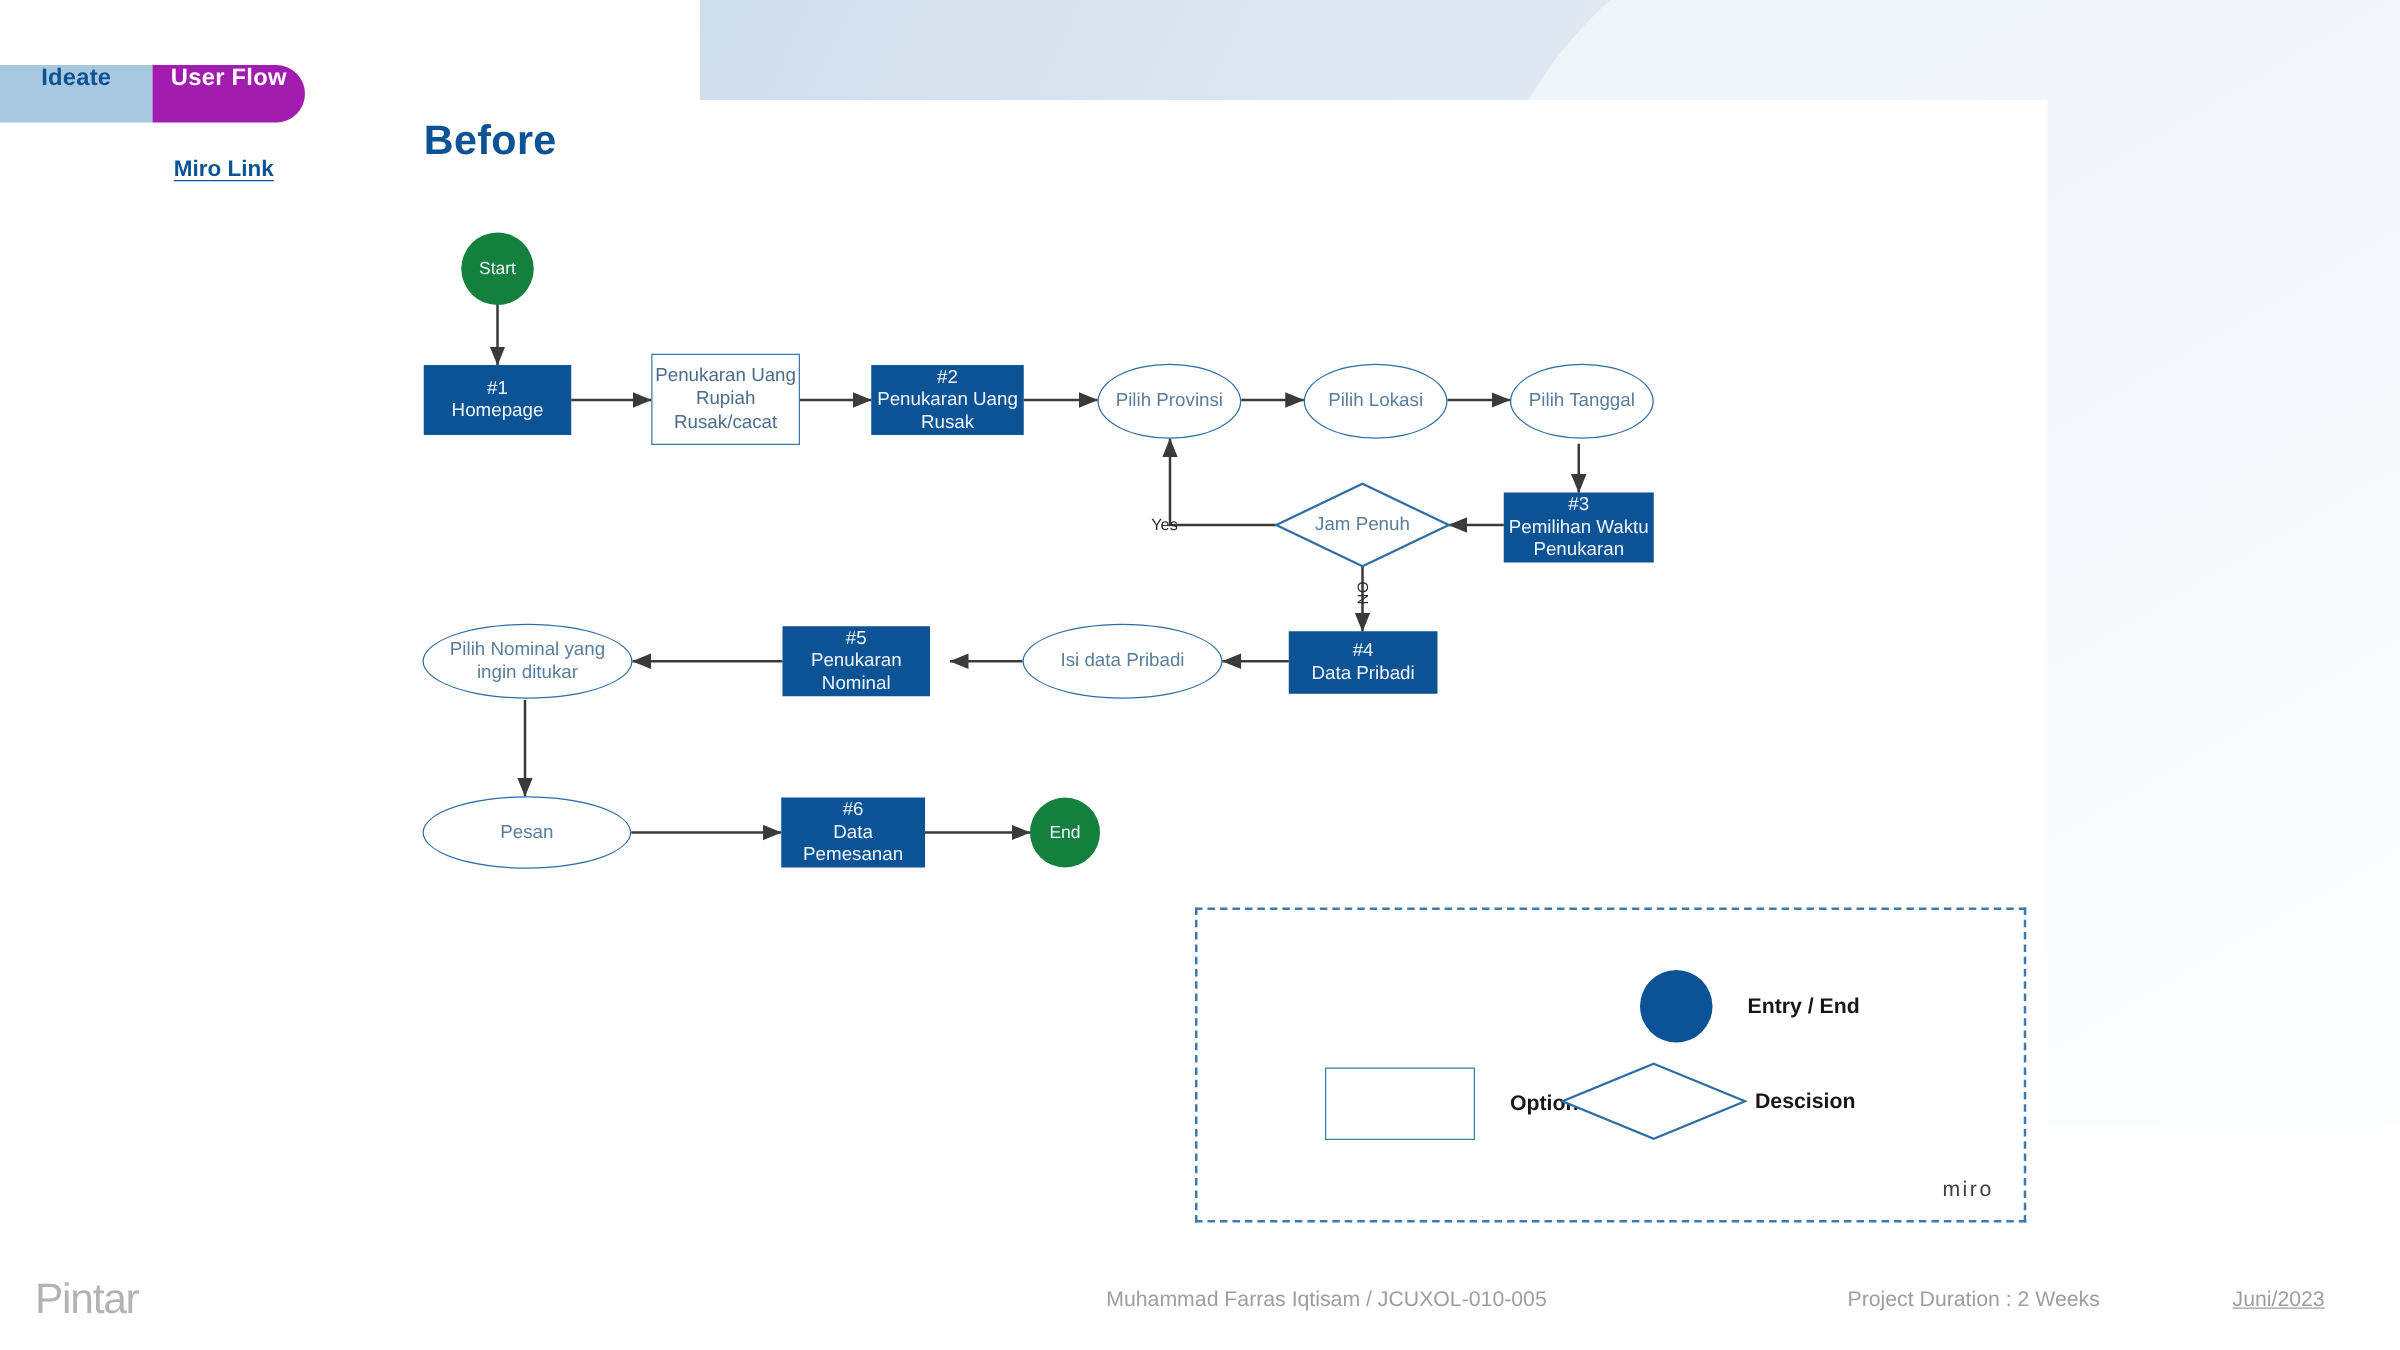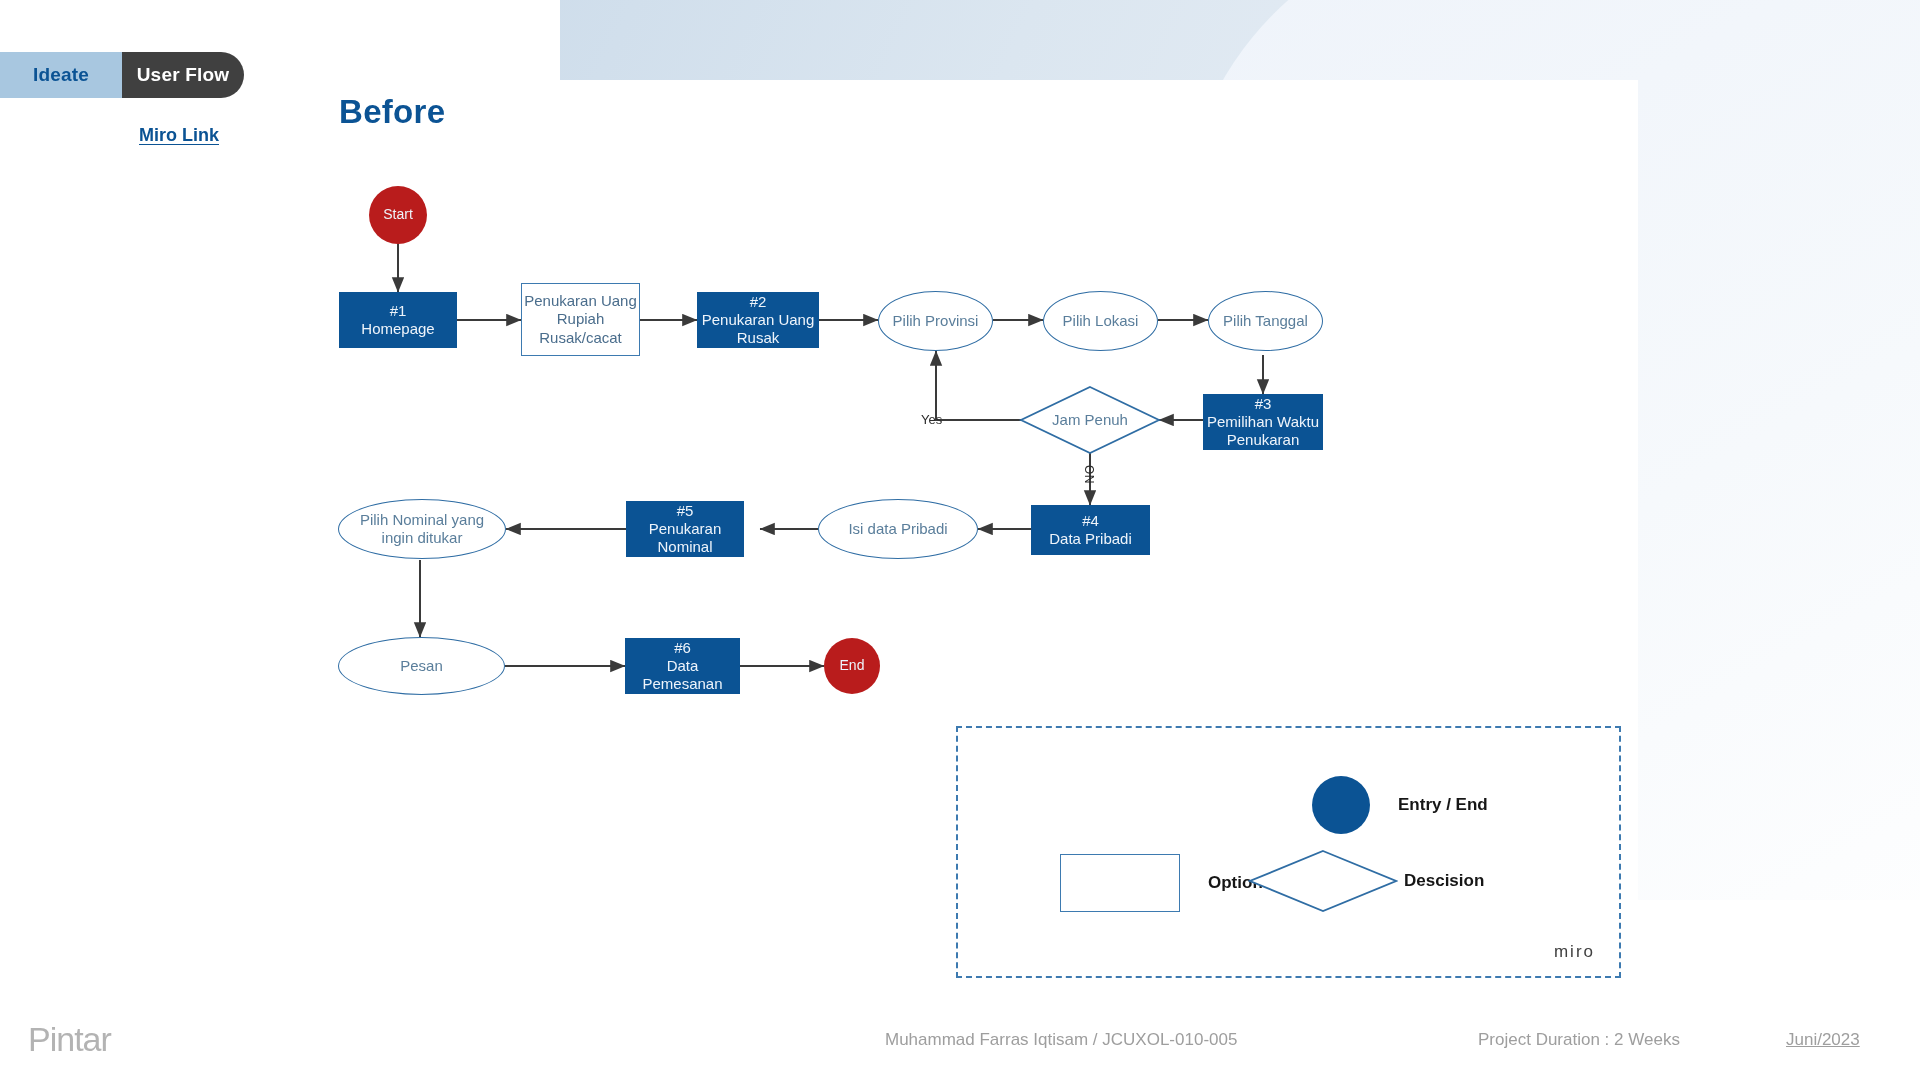--- a/index.html
+++ b/index.html
@@ -26,49 +26,49 @@
     border-radius:320px 0 0 320px;
   }
   
   #content-panel{
     position:absolute;left:0px;top:80px;width:1638px;height:920px;
     background:#ffffff;z-index:1;
   }
   
   #tabbar{position:absolute;left:0;top:52px;height:46px;z-index:6;display:flex;align-items:stretch;}
   .tab{
-    display:flex;align-items:center;justify-content:center;
+    display:flex;justify-content:center;
     font-size:19px;font-weight:bold;letter-spacing:.2px;
   }
   .tab-inactive{
     width:122px;background:#a8c7e0;color:#0b5394;
   }
   .tab-active{
-    width:122px;background:#404040;color:#ffffff;
+    width:122px;background:#a21caf;color:#ffffff;
     border-radius:0 24px 24px 0;
   }
   #miro-link{
     position:absolute;left:139px;top:125px;z-index:6;
     font-size:18px;font-weight:bold;color:#0b5394;
     text-decoration:underline;text-underline-offset:3px;
     cursor:pointer;
   }
   
   #slide-title{
     position:absolute;left:339px;top:93px;z-index:6;
     font-size:33px;font-weight:bold;color:#0b5394;letter-spacing:.3px;text-align:right;
   }
   
   #flow-canvas{position:absolute;left:0;top:0;width:1920px;height:1080px;z-index:4;}
   .node{position:absolute;display:flex;align-items:center;justify-content:center;
         text-align:center;line-height:1.22;box-sizing:border-box;}
   .node-screen{background:#0b5394;color:#eef4fb;font-size:15px;}
   .node-option{background:#ffffff;color:#4a6d8c;border:1.6px solid #3d7ab0;font-size:15px;}
   .node-oval{background:#ffffff;color:#5a7e9b;border:1.8px solid #2f6da4;border-radius:50%;font-size:15px;}
-  .node-entry{background:#b91c1c;color:#eef4fb;border-radius:50%;font-size:14px;}
+  .node-entry{background:#15803d;color:#eef4fb;border-radius:50%;font-size:14px;}
   .node-diamond{position:absolute;}
   .diamond-label{position:absolute;inset:0;display:flex;align-items:center;justify-content:center;
                  color:#5a7e9b;font-size:15px;}
   .edge-label{position:absolute;font-size:13px;color:#2b2b2b;}
   .edge-label-rot{position:absolute;font-size:12px;color:#2b2b2b;
                   transform:rotate(-90deg);transform-origin:center center;letter-spacing:.5px;}
   
   #legend-box{
     position:absolute;left:956px;top:726px;width:665px;height:252px;z-index:5;
     border:2px dashed #3d7ab0;box-sizing:border-box;background:transparent;

